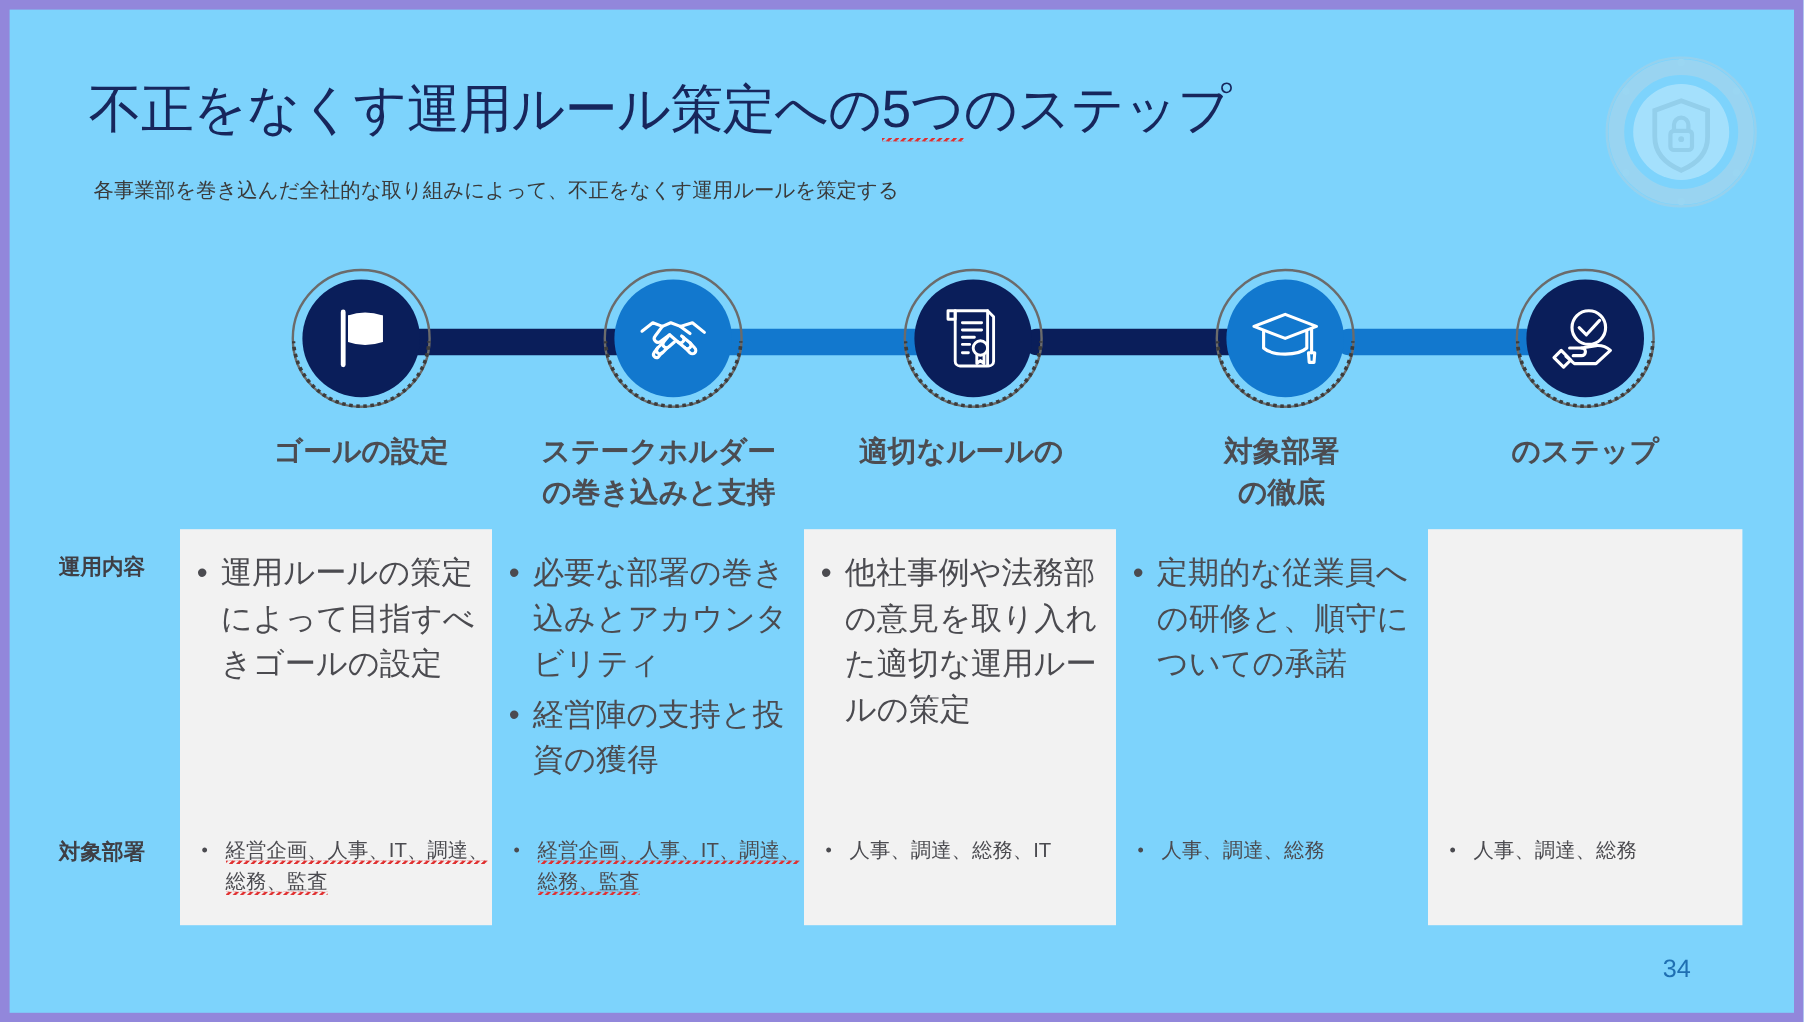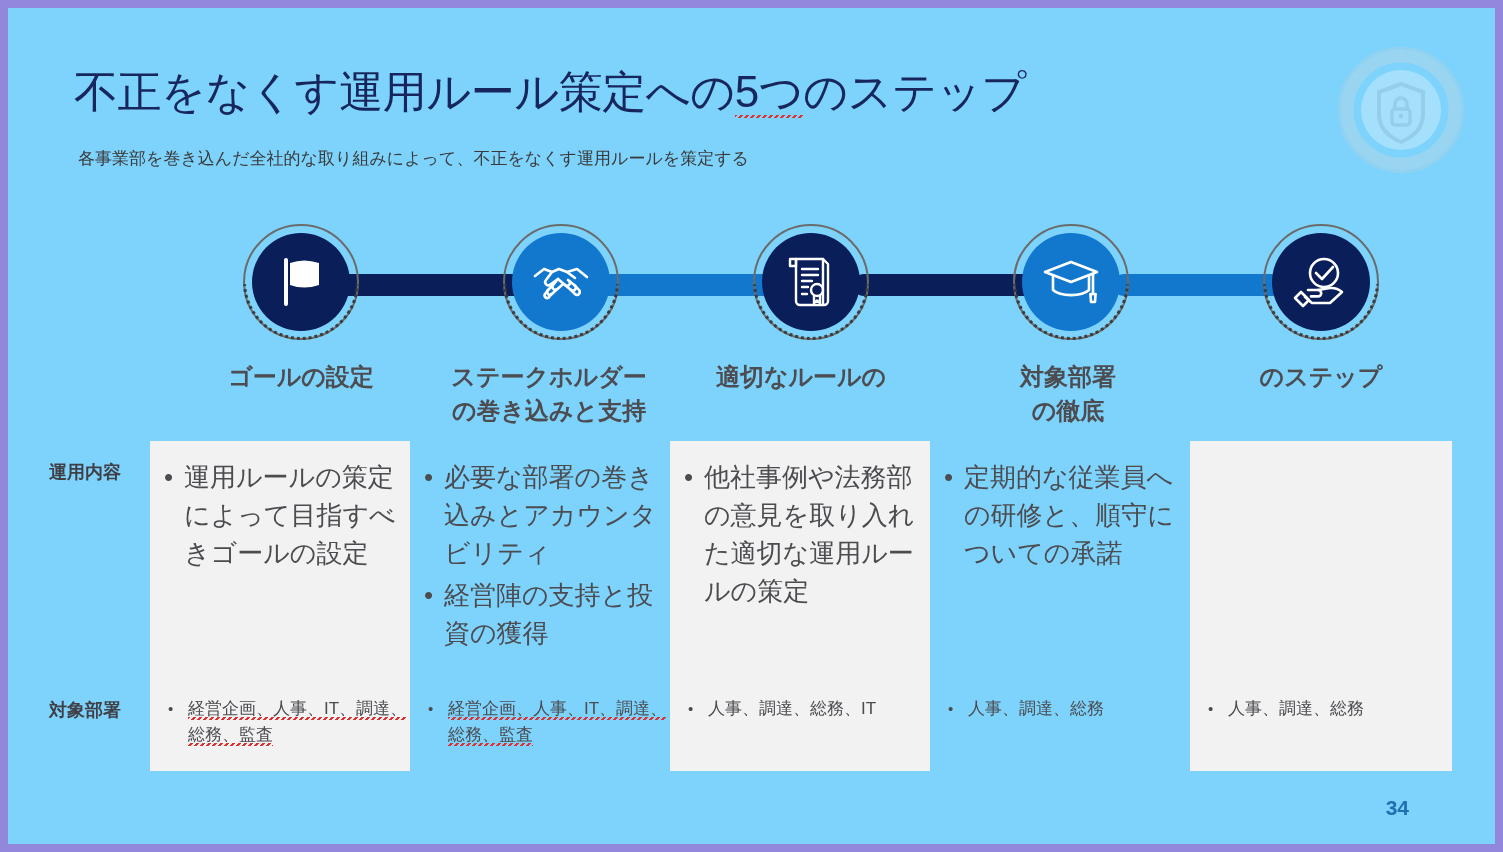--- a/index.html
+++ b/index.html
@@ -184,21 +184,21 @@
     padding-bottom: 2px;
   }
 
   
   #pagenum {
     position: absolute;
     right: 86px;
     top: 788px;
     font-size: 21px;
     color: #1f6fb2;
-    font-weight: 700;
+    font-weight: 400;
   }
 </style>
 </head>
 <body>
 
 <div id="slide" style="border-color: rgb(146, 135, 219);">
 
   <div id="title" style="color: rgb(23, 38, 92);">
     <span>不正をなくす運用ルール策定への<span class="sq">5つ</span>のステップ</span>
   </div>

